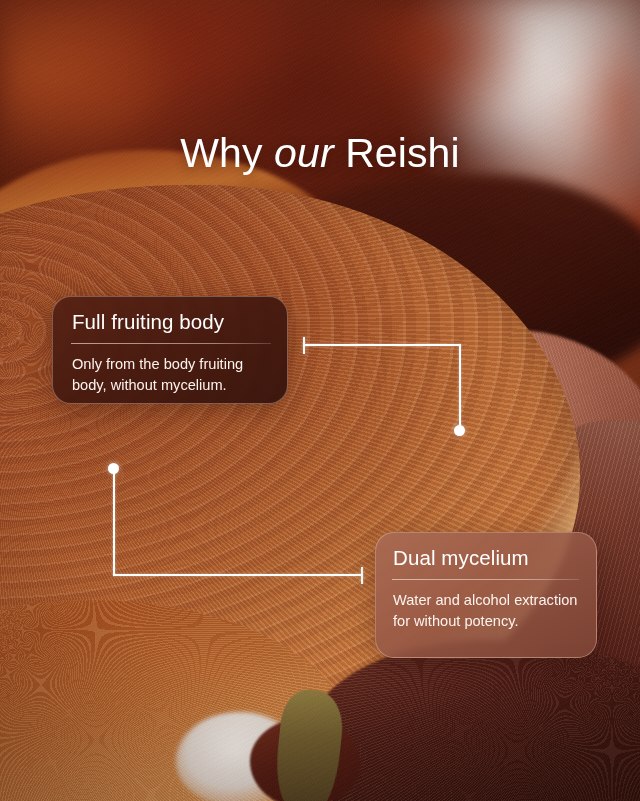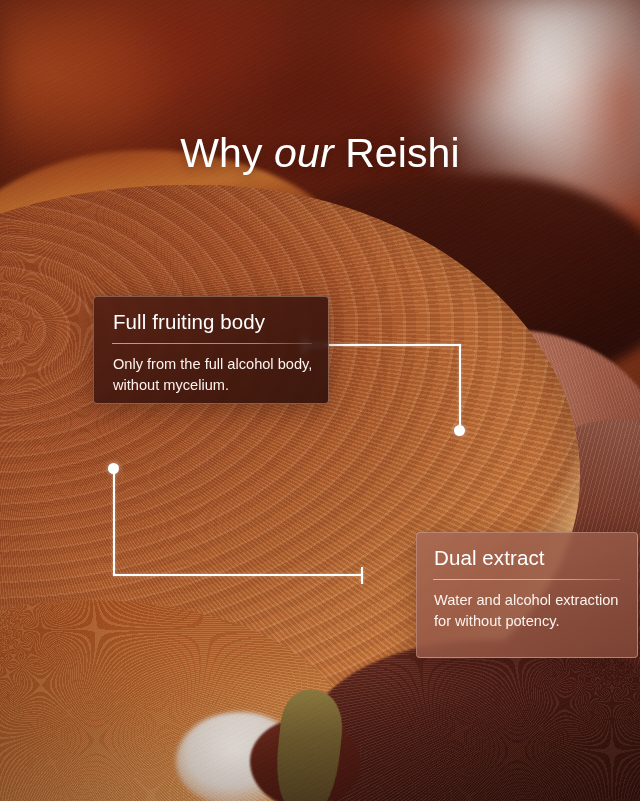--- a/index.html
+++ b/index.html
@@ -280,26 +280,25 @@
 
   
   #conn2-dot  { left: 108px; top: 463px; }
   #conn2-v    { left: 113px; top: 470px; width: 2px;  height: 106px; }
   #conn2-h    { left: 113px; top: 574px; width: 250px; height: 2px; }
   #conn2-tick { left: 361px; top: 567px; width: 2px;  height: 17px; }
 
   
   .card {
     position: absolute;
-    border-radius: 4px;
+    border-radius: 19px;
     border: 1px solid rgba(255,226,210,.33);
     box-shadow: 0 6px 26px rgba(30,8,4,.30);
     overflow: hidden;
     backdrop-filter: blur(3px);
-    margin-left: 41px;
   }
   .card-title {
     color: #ffffff;
     font-size: 20.5px;
     font-weight: 400;
     letter-spacing: .1px;
     white-space: nowrap;
   }
   .card-divider {
     height: 1px;
@@ -374,22 +373,22 @@
   <div class="connector">
     <div class="c-dot" id="conn2-dot"></div>
     <div class="c-line" id="conn2-v"></div>
     <div class="c-line" id="conn2-h"></div>
     <div class="c-tick" id="conn2-tick"></div>
   </div>
 
   <div class="card" id="card-full-fruiting-body">
     <div class="card-title">Full fruiting body</div>
     <div class="card-divider"></div>
-    <div class="card-body">Only from the full alcohol body, without mycelium.</div>
+    <div class="card-body">Only from the body fruiting body, without mycelium.</div>
   </div>
 
   <div class="card" id="card-dual-extract">
-    <div class="card-title">Dual extract</div>
+    <div class="card-title">Dual mycelium</div>
     <div class="card-divider"></div>
     <div class="card-body">Water and alcohol extraction for without potency.</div>
   </div>
 
 </div>
 
 </body></html>

